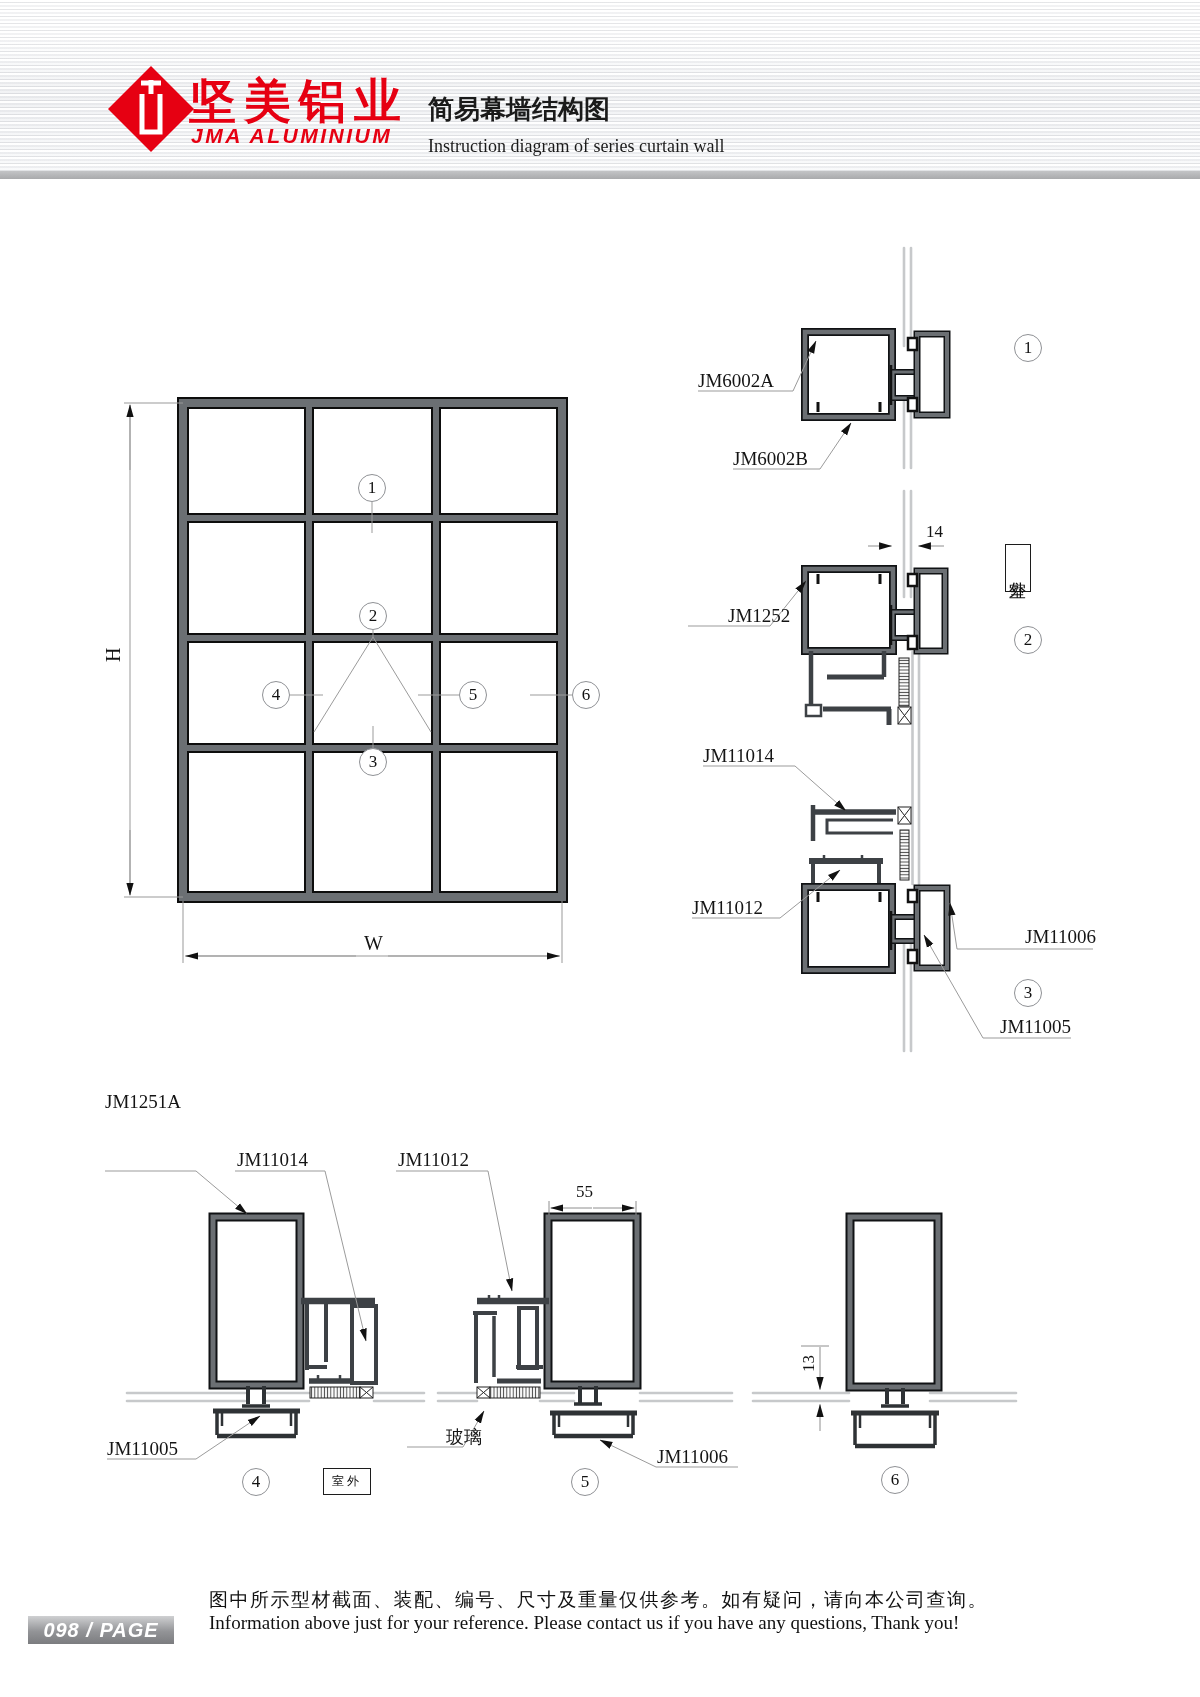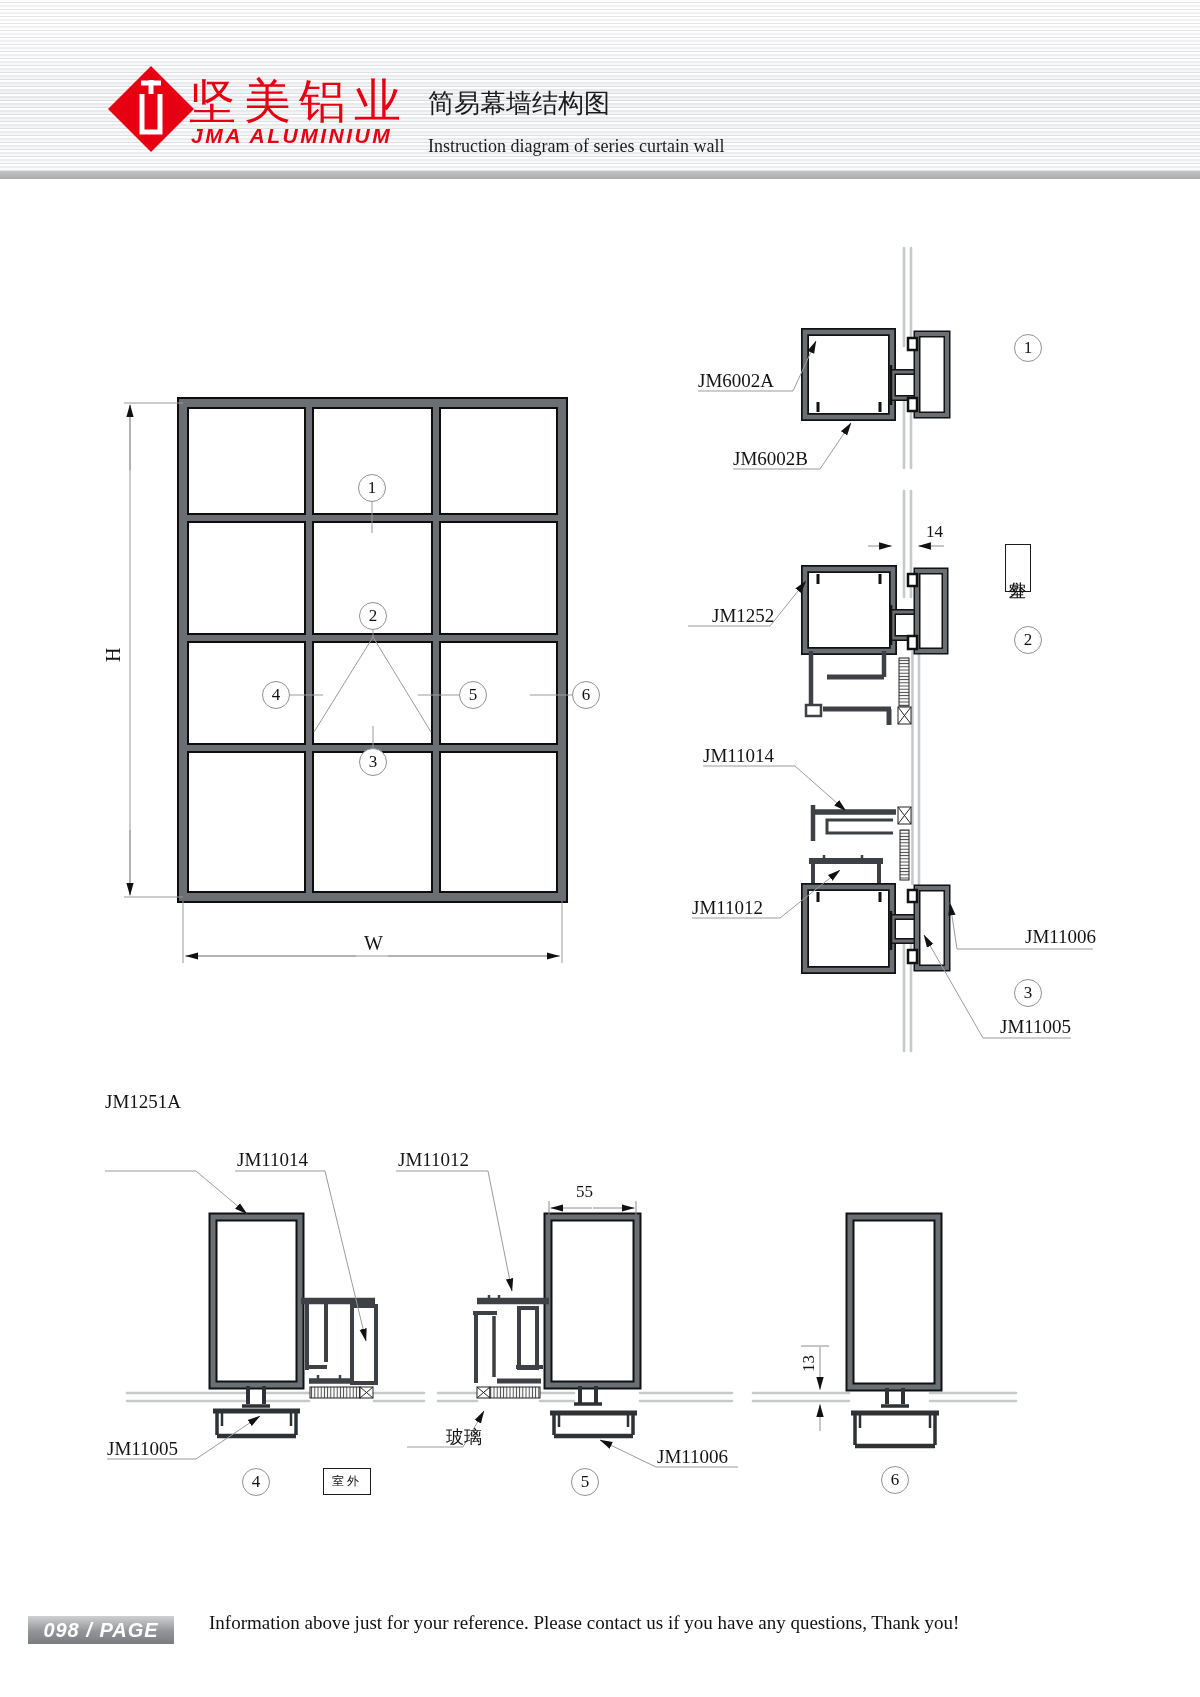--- a/index.html
+++ b/index.html
@@ -8,25 +8,25 @@
   
   .hdr{position:absolute;left:0;top:0;width:1200px;height:171px;
        background-color:#fbfbfc;
        background-image:
          repeating-linear-gradient(180deg, rgba(186,188,193,0) 0 2px, rgba(186,188,193,.38) 2px 3px,
             rgba(255,255,255,.95) 3px 5px, rgba(206,208,213,.28) 5px 7px),
          linear-gradient(180deg,#ffffff 0 20%,#f1f2f4 55%,#f9fafb 100%);}
   .hdr-divider{position:absolute;left:0;top:171px;width:1200px;height:8px;
        background:linear-gradient(180deg,#c3c4c6,#a9aaac);}
   .logo-diamond{position:absolute;left:106px;top:64px;}
-  .brand-cn{position:absolute;left:189px;top:70px;font-size:47px;font-weight:normal;
+  .brand-cn{position:absolute;left:189px;top:70px;font-size:47px;font-weight:bold;
        letter-spacing:8px;color:#e60012;font-family:"DejaVu Sans",sans-serif;}
   .brand-en{position:absolute;left:191px;top:124px;font-size:21px;font-weight:bold;font-style:italic;
        letter-spacing:2.5px;color:#e60012;}
-  .title-cn{position:absolute;left:428px;top:86px;font-size:26px;font-weight:normal;color:#1a1a1a;
+  .title-cn{position:absolute;left:428px;top:92px;font-size:26px;font-weight:bold;color:#1a1a1a;
        font-family:"DejaVu Sans",sans-serif;}
   .title-en{position:absolute;left:428px;top:136px;font-size:18px;color:#1a1a1a;
        font-family:"Liberation Serif",serif;}
   
   .lbl{position:absolute;font:19px "Liberation Serif",serif;color:#141414;white-space:nowrap;}
   .lbl-cjk{position:absolute;font:18px "DejaVu Sans",sans-serif;color:#141414;white-space:nowrap;margin-left:26px;}
   .dim{position:absolute;font:17px "Liberation Serif",serif;color:#141414;white-space:nowrap;}
   .vrot{transform:rotate(-90deg);transform-origin:0 0;}
   .co{position:absolute;width:26px;height:26px;border:1px solid #8f9195;border-radius:50%;
       background:#fff;display:flex;align-items:center;justify-content:center;
@@ -342,21 +342,21 @@
 
   <div class="co" style="left:358px;top:474px;">1</div>
   <div class="co" style="left:359px;top:602px;">2</div>
   <div class="co" style="left:359px;top:748px;">3</div>
   <div class="co" style="left:262px;top:681px;">4</div>
   <div class="co" style="left:459px;top:681px;">5</div>
   <div class="co" style="left:572px;top:681px;">6</div>
 
   <span class="lbl" style="left:698px;top:370px;">JM6002A</span>
   <span class="lbl" style="left:733px;top:448px;">JM6002B</span>
-  <span class="lbl" style="left:712px;top:605px;">JM1252</span>
+  <span class="lbl" style="left:728px;top:605px;">JM1252</span>
   <span class="lbl" style="left:703px;top:745px;">JM11014</span>
   <span class="lbl" style="left:692px;top:897px;">JM11012</span>
   <span class="lbl" style="left:1025px;top:926px;">JM11006</span>
   <span class="lbl" style="left:1000px;top:1016px;">JM11005</span>
   <span class="dim" style="left:926px;top:522px;">14</span>
   <div class="obox obox-v" style="left:1005px;top:544px;width:26px;height:48px;">室外</div>
 
   <div class="co" style="left:1014px;top:334px;">1</div>
   <div class="co" style="left:1014px;top:626px;">2</div>
   <div class="co" style="left:1014px;top:979px;">3</div>
@@ -369,15 +369,16 @@
   <span class="lbl" style="left:657px;top:1446px;">JM11006</span>
   <span class="dim" style="left:576px;top:1182px;">55</span>
   <span class="dim vrot" style="left:799px;top:1372px;">13</span>
   <div class="obox obox-h" style="left:323px;top:1468px;width:48px;height:27px;">室外</div>
 
   <div class="co" style="left:242px;top:1468px;">4</div>
   <div class="co" style="left:571px;top:1468px;">5</div>
   <div class="co" style="left:881px;top:1466px;">6</div>
 
   <div class="badge">098 / PAGE</div>
+  <div class="note-cn">图中所示型材截面、装配、编号、尺寸及重量仅供参考。如有疑问，请向本公司查询。</div>
   <div class="note-en">Information above just for your reference. Please contact us if you have any questions, Thank you!</div>
 
 </div>
 
 </body></html>

